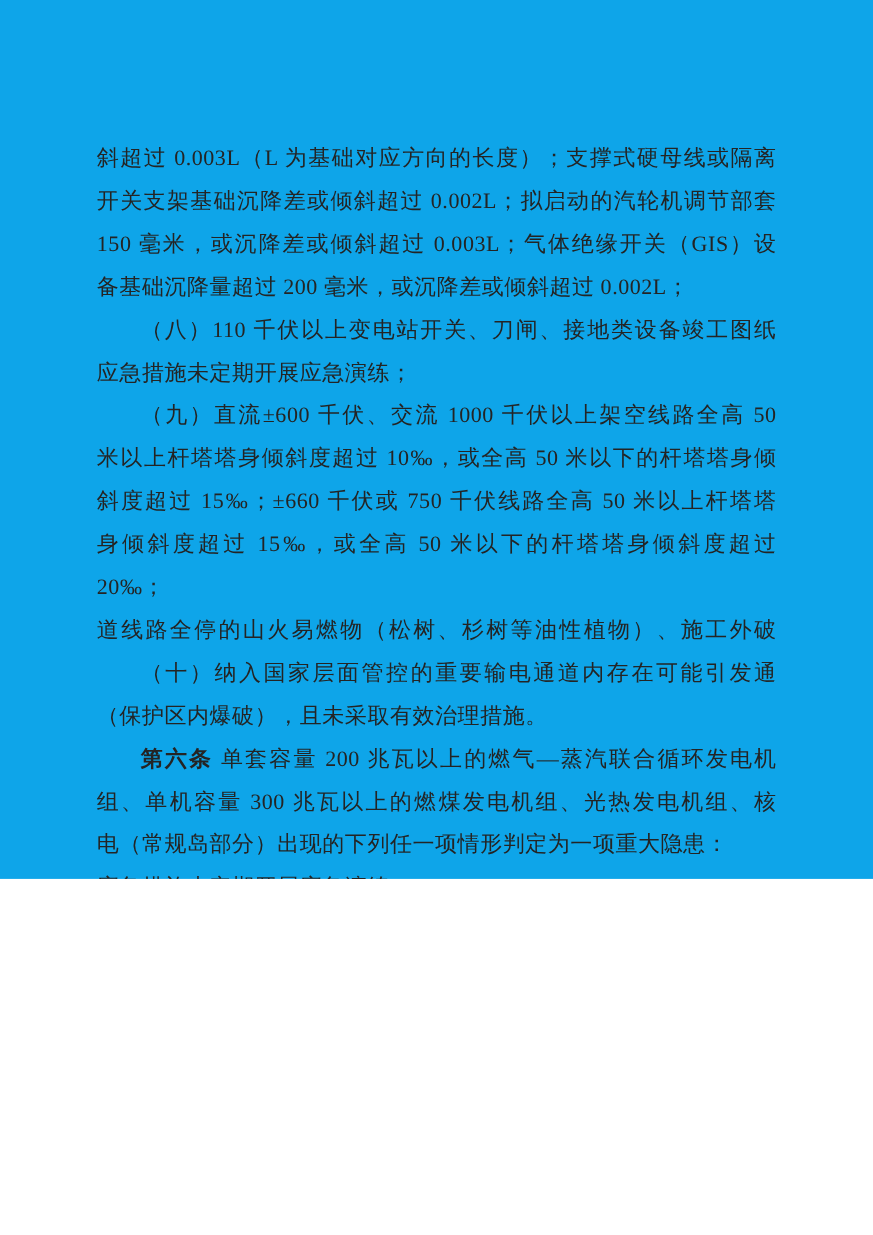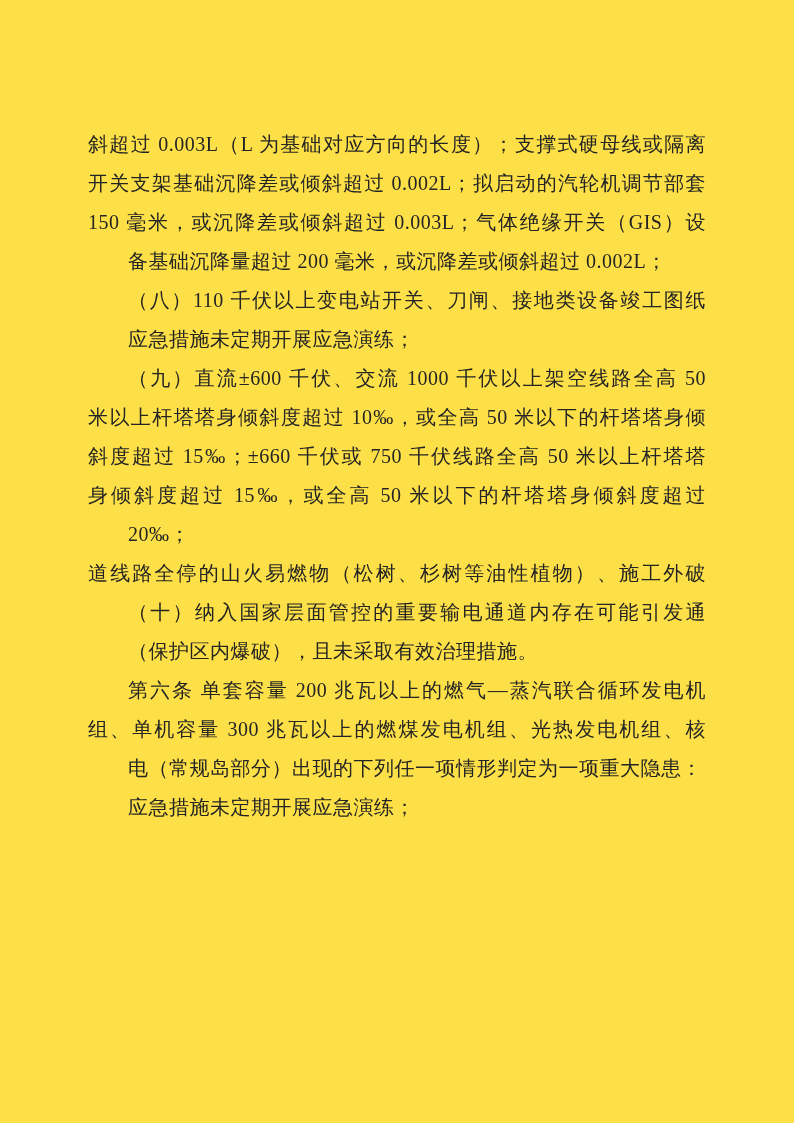--- a/index.html
+++ b/index.html
@@ -3,22 +3,22 @@
 <meta charset="utf-8">
 <style>
   html, body {
     margin: 0;
     padding: 0;
     background: #ffffff;
   }
   .page {
     position: relative;
     width: 794px;
-    height: 1123px;
-    background: #fde047;
+    height: 799px;
+    background: #0ea5e9;
     overflow: hidden;
     font-family: "Liberation Serif", "DejaVu Serif", serif;
     color: #242424;
   }
   .text-block {
     position: absolute;
     left: 88px;
     top: 125px;
     width: 618px;
   }
@@ -36,25 +36,24 @@
     -moz-text-align-last: justify;
     overflow: hidden;
     white-space: normal;
   }
   .line.indent {
     text-indent: 2em;
   }
   .line.last {
     text-align: left;
     text-align-last: left;
-    margin-left: 40px;
     -moz-text-align-last: left;
   }
   .bold {
-    font-weight: 400;
+    font-weight: 700;
   }
 </style>
 </head>
 <body>
 
 <div class="page">
   <div class="text-block" id="text-block">
       <div class="para">
         <div class="line">斜超过 0.003L（L 为基础对应方向的长度）；支撑式硬母线或隔离</div>
         <div class="line">开关支架基础沉降差或倾斜超过 0.002L；拟启动的汽轮机调节部套</div>

